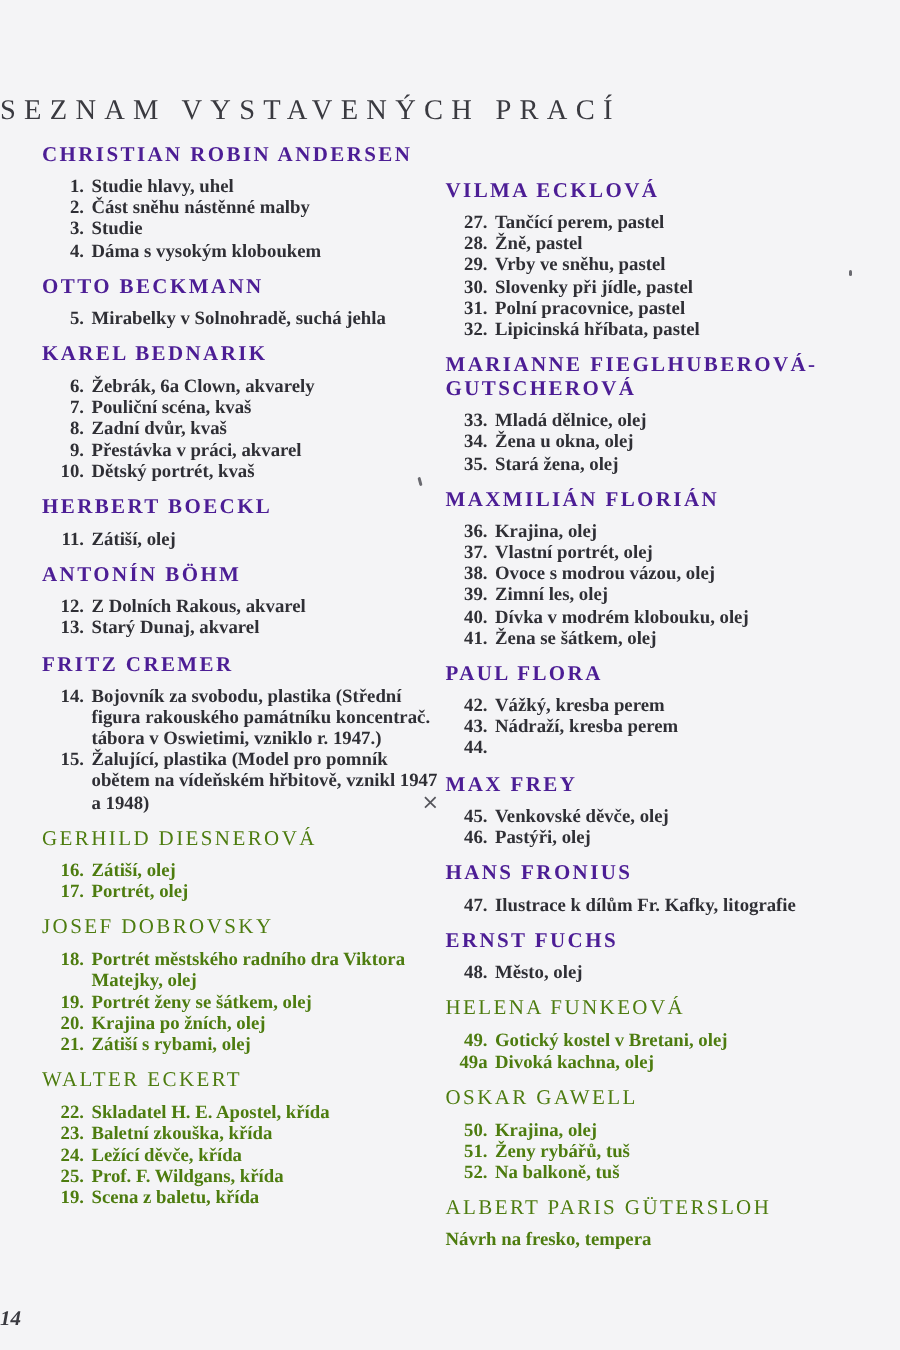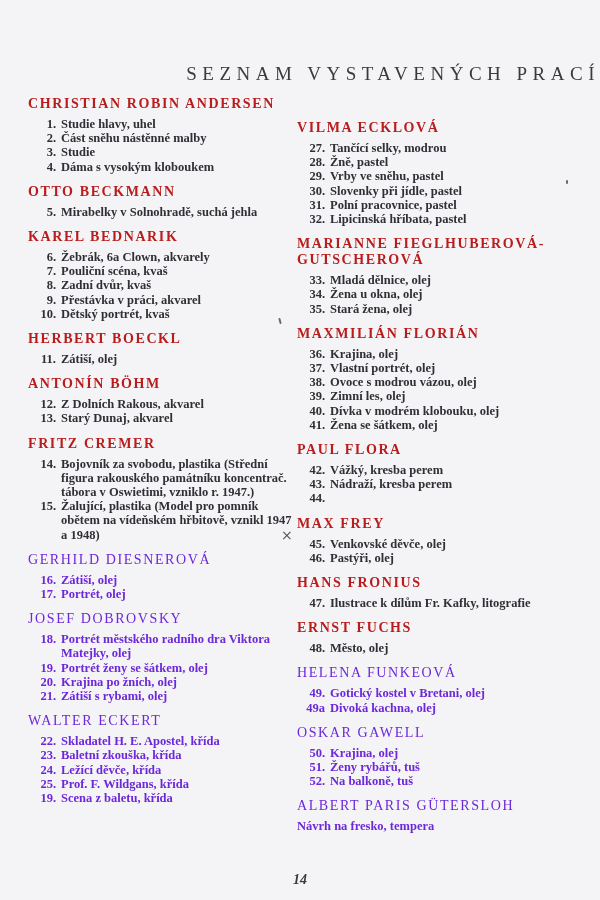--- a/index.html
+++ b/index.html
@@ -6,47 +6,47 @@
   body {
     width: 600px; height: 900px; overflow: hidden;
     background: #f4f4f6;
     font-family: "DejaVu Serif", "Liberation Serif", serif;
     color: #2a2a2e;
     position: relative;
   }
   .page { position: absolute; inset: 0; }
   .title {
     position: absolute; top: 50px; left: 0; width: 600px;
-    text-align: right;
+    text-align: left;
     font-family: "Liberation Serif", serif;
     font-size: 19px; letter-spacing: 5.5px; color: #3a3a40;
     font-weight: normal;
   }
   .col { position: absolute; top: 96px; }
   .col-left { left: 28px; width: 270px; }
   .col-right { left: 297px; width: 275px; margin-top: 24px; }
   .artist { margin-bottom: 10px; }
   .artist-name {
     font-family: "Liberation Serif", serif;
     font-weight: bold; font-size: 14px; letter-spacing: 1.6px;
-    color: #b91c1c; margin: 0 0 5px 0; line-height: 16px;
+    color: #4c1d95; margin: 0 0 5px 0; line-height: 16px;
   }
   .works { margin: 0; padding: 0; list-style: none; }
   .work {
     font-family: "Liberation Serif", serif;
     font-weight: bold; font-size: 12.5px; line-height: 14.2px;
     color: #2f2f35; display: flex;
   }
   .num { width: 28px; text-align: right; padding-right: 5px; flex: none; }
   .wtext { flex: 1; }
   .work.plain { padding-left: 0; }
-  .fade .work, .fade .artist-name { color: #6d28d9; font-weight: normal; }
+  .fade .work, .fade .artist-name { color: #4d7c0f; font-weight: normal; }
   .fade .work { font-weight: 600; }
   .pagenum {
-    position: absolute; top: 872px; left: 0; width: 600px; text-align: center;
+    position: absolute; top: 872px; left: 0; width: 600px; text-align: left;
     font-family: "Liberation Serif", serif; font-style: italic; font-weight: bold;
     font-size: 14px; color: #3a3a40;
   }
   .mark {
     position: absolute; font-family: "DejaVu Sans", sans-serif; color: #55555c;
     font-size: 14px; line-height: 14px;
   }
   .speck { position: absolute; width: 2px; height: 6px; background: #6a6a70; border-radius: 1px; }
 </style>
 </head>
@@ -205,21 +205,21 @@
           </li>
         </ul>
       </div>
     </div>
   <div class="col col-right" id="colR">
       <div class="artist">
         <div class="artist-name">VILMA ECKLOVÁ</div>
         <ul class="works">
           <li class="work">
             <span class="num">27.</span>
-            <span class="wtext">Tančící selky, modrou</span>
+            <span class="wtext">Tančící perem, pastel</span>
           </li>
           <li class="work">
             <span class="num">28.</span>
             <span class="wtext">Žně, pastel</span>
           </li>
           <li class="work">
             <span class="num">29.</span>
             <span class="wtext">Vrby ve sněhu, pastel</span>
           </li>
           <li class="work">

